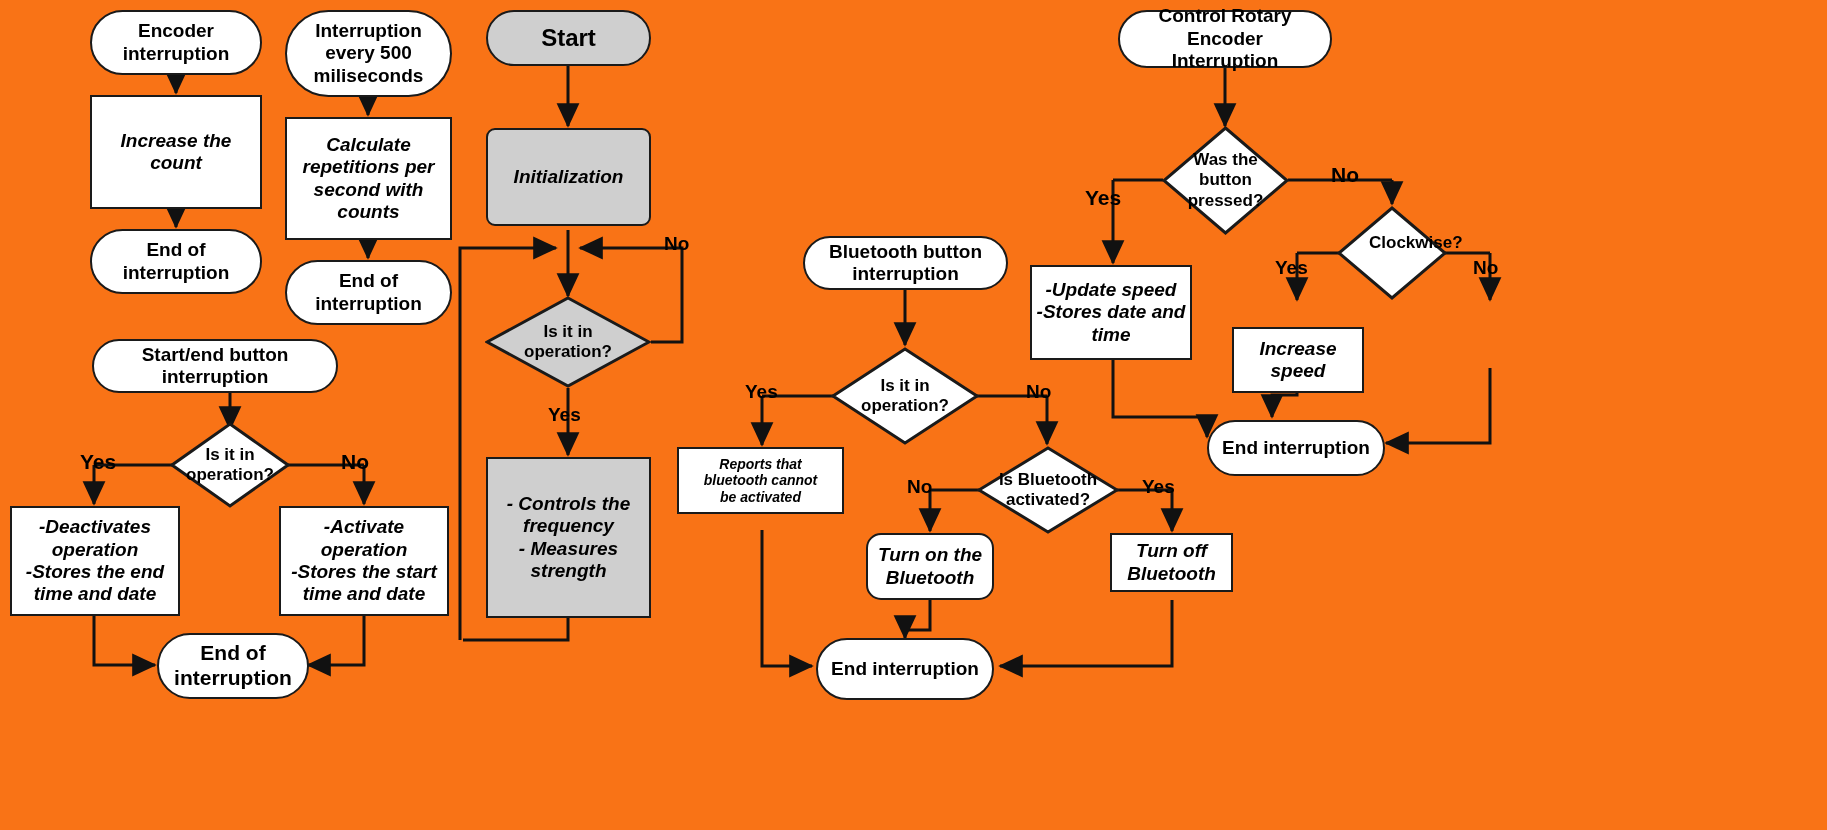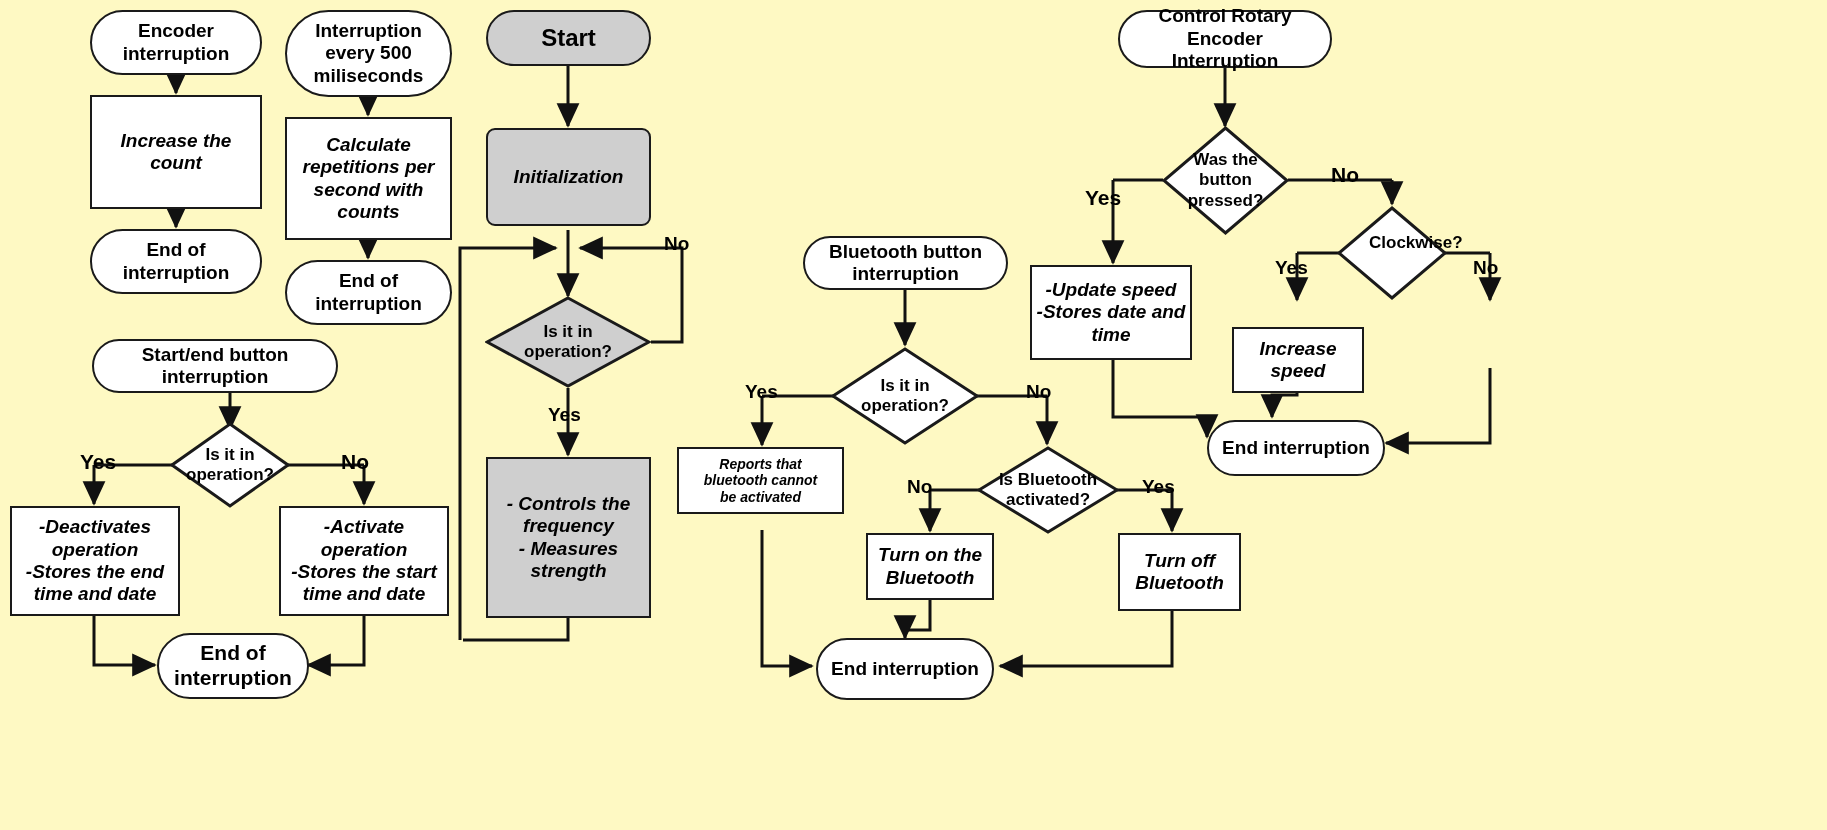--- a/index.html
+++ b/index.html
@@ -4,21 +4,21 @@
 <style>
   html, body {
     margin: 0;
     padding: 0;
     background: #ffffff;
   }
   #canvas {
     position: relative;
     width: 1827px;
     height: 830px;
-    background: #fef9c3;
+    background: #f97316;
     font-family: "Liberation Sans", sans-serif;
     overflow: hidden;
   }
   #edges {
     position: absolute;
     left: 0;
     top: 0;
     width: 1827px;
     height: 830px;
     pointer-events: none;
@@ -272,26 +272,26 @@
 activated?</span>
   </div>
 
   <div class="edge-label" style="left:907px; top:476px; font-size:19px;">
     <span>No</span>
   </div>
   <div class="edge-label" style="left:1142px; top:476px; font-size:19px;">
     <span>Yes</span>
   </div>
 
-  <div class="node n-process" style="left:866px; top:533px; width:128px; height:67px; font-size:19px;">
+  <div class="node n-process" style="left:866px; top:533px; width:128px; height:67px; font-size:19px;border-radius:15px;">
     <span>Turn on the
 Bluetooth</span>
   </div>
 
-  <div class="node n-process" style="left:1110px; top:533px; width:123px; height:78px; font-size:19px;margin-left:8px;">
+  <div class="node n-process" style="left:1110px; top:533px; width:123px; height:59px; font-size:19px;">
     <span>Turn off
 Bluetooth</span>
   </div>
 
   <div class="node n-terminal" style="left:816px; top:638px; width:178px; height:62px; font-size:19px;">
     <span>End interruption</span>
   </div>
 
   <div class="node n-terminal" style="left:1118px; top:10px; width:214px; height:58px; font-size:19px;">
     <span>Control Rotary Encoder

